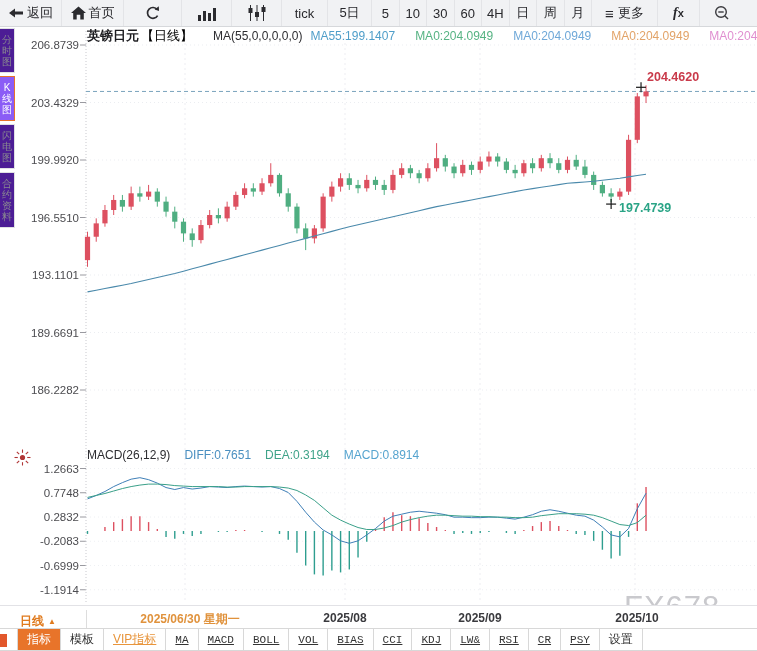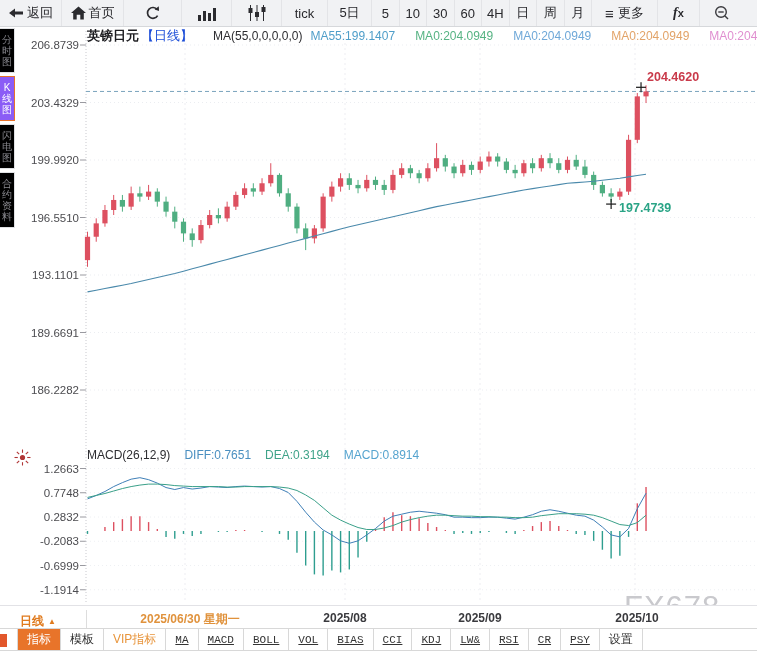--- a/index.html
+++ b/index.html
@@ -12,26 +12,26 @@
       border-right:1px solid #e3e4e7;font-size:13px;color:#28282c;cursor:pointer;box-sizing:border-box;}
   .tb i{font-family:"Liberation Serif",serif;font-weight:bold;font-size:14px;font-style:italic;}
   .tb b{font-size:11px;}
   #intervals{display:flex;}
   #intervals .tb{width:27.5px;}
   .burger{font-size:15px;font-weight:bold;margin-right:1px;}
   
   #titlebar{position:absolute;top:28px;left:87px;right:0;height:16px;display:flex;gap:8px;
             align-items:center;font-size:12px;white-space:nowrap;overflow:hidden;z-index:5;}
   #symbol{font-size:13px;font-weight:bold;color:#1c1c20;}
-  #period{font-size:13px;color:#1d4ed8;}
+  #period{font-size:13px;color:#000000;}
   #ma-formula{color:#2d2d31;}
   #ma-values{display:flex;gap:20px;}
   
   #sidebar{position:absolute;top:28px;left:0;width:15px;z-index:5;}
-  .side-tab{width:15px;font-size:10px;line-height:11px;color:#8a8a90;background:#000000;
+  .side-tab{width:15px;font-size:10px;line-height:11px;color:#8a8a90;background:#4c1d95;
             border:1px solid #e0e1e4;border-left:none;margin-bottom:3px;text-align:center;
             padding:5px 0;box-sizing:border-box;word-break:break-all;cursor:pointer;}
   .side-tab.active{background:#8b5cf6;border-color:#e8722a;color:#fff;}
   
   #chart-svg{position:absolute;top:0;left:0;z-index:2;font-family:"Liberation Sans",sans-serif;}
   
   #macd-header{position:absolute;top:448px;left:87px;display:flex;gap:14px;font-size:12px;z-index:5;}
   #macd-sun{position:absolute;top:449px;left:14px;z-index:5;cursor:pointer;}
   
   #xaxis-row{position:absolute;top:605px;left:0;width:757px;height:23px;
@@ -44,21 +44,21 @@
          color:#3a3a3e;z-index:5;}
   .xdate.sel{color:#e0923c;}
   #tabs-row{position:absolute;top:628px;left:0;width:757px;height:21px;border-top:1px solid #d8d8d8;
             border-bottom:1px solid #d8d8d8;background:#fff;display:flex;align-items:stretch;
             padding-left:17px;box-sizing:content-box;z-index:4;}
   .ftab{display:flex;align-items:center;justify-content:center;padding:8px 9px;
         border-right:1px solid #d8d8d8;font-size:12px;color:#333;cursor:pointer;}
   .ftab:first-child{border-left:1px solid #d8d8d8;}
   .ftab.en{font-family:"Liberation Mono",monospace;font-size:11px;text-decoration:underline;}
   .ftab.active{background:#e8742a;color:#fff;}
-  .ftab.vip{color:#e8953c;}
+  .ftab.vip{color:#e8953c;text-decoration:underline;}
   #tab-scroll{position:absolute;left:0;top:634px;width:7px;height:13px;background:#e2572b;z-index:6;}
   #watermark{position:absolute;left:624px;top:590px;font-size:31px;color:#c9c9cd;
              letter-spacing:1px;z-index:3;pointer-events:none;}
 </style>
 </head>
 <body>
 
 <div id="toolbar">
   <div class="tb" style="width:62px">
     <svg width="16" height="13">

